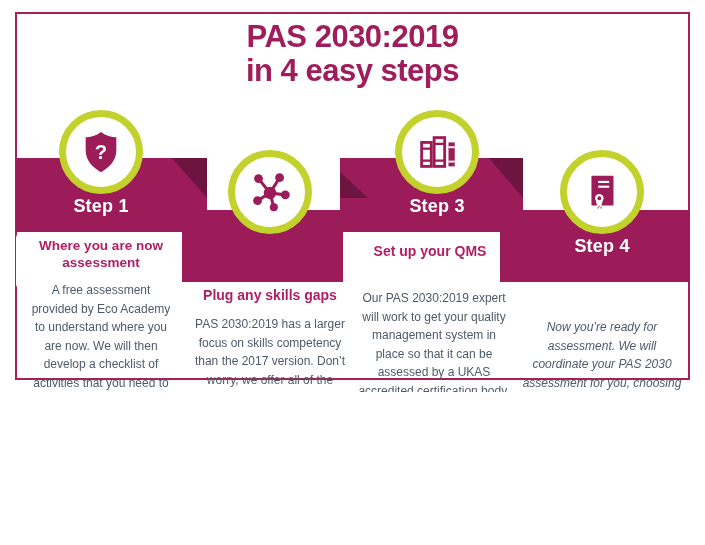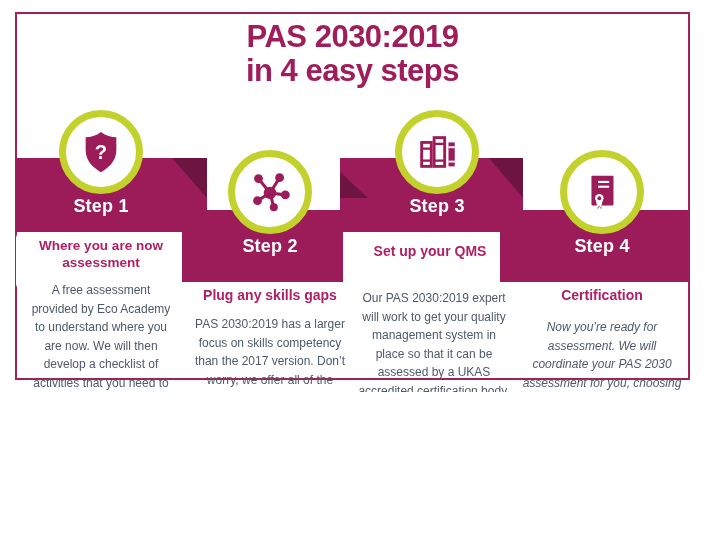--- a/index.html
+++ b/index.html
@@ -115,26 +115,24 @@
       <line x1="20" y1="13.5" x2="31.5" y2="13.5" stroke="#fff" stroke-width="2.2"></line>
       <line x1="20" y1="18.5" x2="31.5" y2="18.5" stroke="#fff" stroke-width="2.2"></line>
       <path fill="currentColor" d="M17.5 31 L19.5 42 L21.2 38.8 L23.2 42 L24.8 31 Z"></path>
       <path fill="#fff" d="M17.5 32 L19.3 41 L21.2 38 L23 41 L24.8 32 Z"></path>
       <circle cx="21.2" cy="30.5" r="4.4" fill="#fff"></circle>
       <circle cx="21.2" cy="30.5" r="2" fill="currentColor"></circle>
     </svg>
   </div>
 
   <div class="step-label" style="left:16px;top:196px;">Step 1</div>
-  <div class="step-label" style="left:185px;top:236px;">Step 2</div>
   <div class="step-label" style="left:352px;top:196px;">Step 3</div>
   <div class="step-label" style="left:517px;top:236px;">Step 4</div>
 
   <div class="subtitle" style="left:25px;top:238px;width:152px;">Where you are now assessment</div>
   <div class="subtitle" style="left:185px;top:287px;width:170px;font-size:14px;">Plug any skills gaps</div>
   <div class="subtitle" style="left:360px;top:243px;width:140px;font-size:14px;">Set up your QMS</div>
-  <div class="subtitle" style="left:517px;top:287px;width:170px;font-size:14px;">Certification</div>
 
   <div class="body-text" style="left:28px;top:281px;width:146px;">A free assessment provided by Eco Academy to understand where you are now. We will then develop a checklist of activities that you need to get you assessment ready.</div>
   <div class="body-text" style="left:189px;top:315px;width:162px;">PAS 2030:2019 has a larger focus on skills competency than the 2017 version. Don’t worry, we offer all of the relevant courses and qualifications. We will provide your program of NVQs, Retrofit Coordinator and Health and Safety courses - with up to 70% of your costs covered!</div>
   <div class="body-text" style="left:358px;top:289px;width:152px;">Our PAS 2030:2019 expert will work to get your quality management system in place so that it can be assessed by a UKAS accredited certification body. We will either fully deliver this for you, or support your team to do so. Up to 70% of your costs for this can be covered.</div>
   <div class="body-text" style="left:521px;top:318px;width:162px;font-style:italic;">Now you’re ready for assessment. We will coordinate your PAS 2030 assessment for you, choosing the best certification body that will provide a quick turnaround and great customer service, keeping the process simple and straightforward.</div>
 </div>
 
 </body></html>

